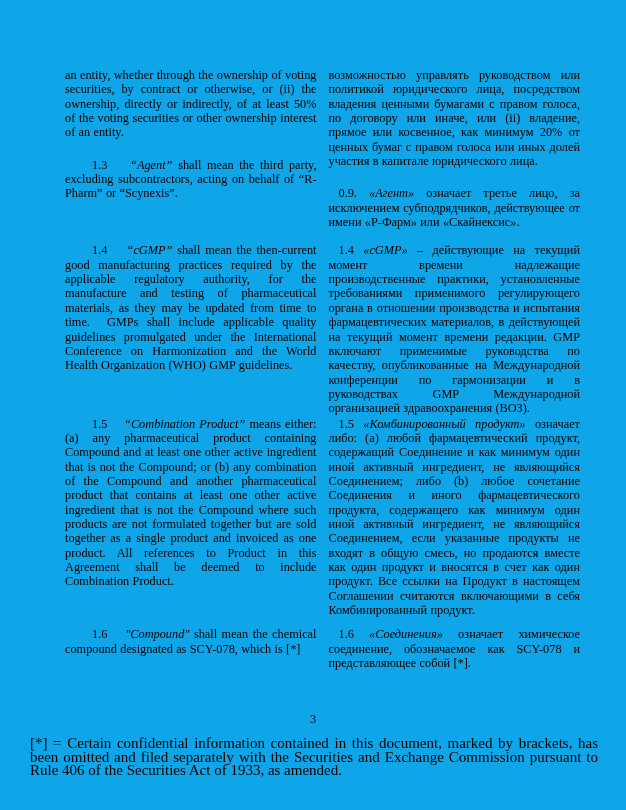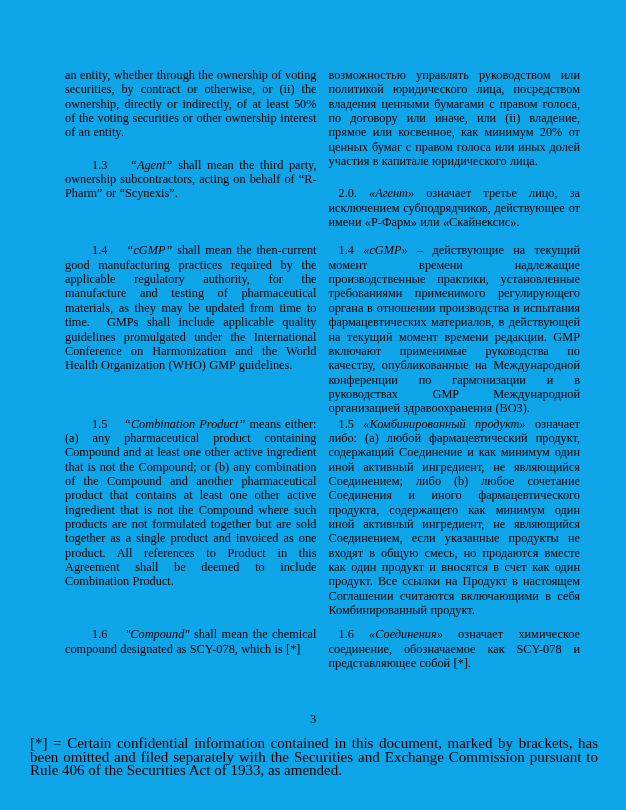--- a/index.html
+++ b/index.html
@@ -57,25 +57,25 @@
   }
 </style>
 </head>
 <body>
 
 <div class="page">
   <main class="columns" id="columns-root">
       <div class="row">
         <div class="cell en">
           <p class=""><span>an entity, whether through the ownership of voting securities, by contract or otherwise, or (ii) the ownership, directly or indirectly, of at least 50% of the voting securities or other ownership interest of an entity.</span></p>
-          <p class="indent"><span>1.3&nbsp;&nbsp;&nbsp; </span><span class="it">“Agent”</span><span> shall mean the third party, ownership subcontractors, acting on behalf of “R-Pharm” or “Scynexis”.</span></p>
+          <p class="indent"><span>1.3&nbsp;&nbsp;&nbsp; </span><span class="it">“Agent”</span><span> shall mean the third party, excluding subcontractors, acting on behalf of “R-Pharm” or “Scynexis”.</span></p>
         </div>
         <div class="cell ru">
           <p class=""><span>возможностью управлять руководством или политикой юридического лица, посредством владения ценными бумагами с правом голоса, по договору или иначе, или (ii) владение, прямое или косвенное, как минимум 20% от ценных бумаг с правом голоса или иных долей участия в капитале юридического лица.</span></p>
-          <p class="indent"><span>2.0. </span><span class="it">«Агент»</span><span> означает третье лицо, за исключением субподрядчиков, действующее от имени «Р-Фарм» или «Скайнексис».</span></p>
+          <p class="indent"><span>0.9. </span><span class="it">«Агент»</span><span> означает третье лицо, за исключением субподрядчиков, действующее от имени «Р-Фарм» или «Скайнексис».</span></p>
         </div>
       </div>
       <div class="row">
         <div class="cell en">
           <p class="indent"><span>1.4&nbsp;&nbsp;&nbsp; </span><span class="it">“cGMP”</span><span> shall mean the then-current good manufacturing practices required by the applicable regulatory authority, for the manufacture and testing of pharmaceutical materials, as they may be updated from time to time.&nbsp; GMPs shall include applicable quality guidelines promulgated under the International Conference on Harmonization and the World Health Organization (WHO) GMP guidelines.</span></p>
         </div>
         <div class="cell ru">
           <p class="indent"><span>1.4 </span><span class="it">«cGMP»</span><span> – действующие на текущий момент времени надлежащие производственные практики, установленные требованиями применимого регулирующего органа в отношении производства и испытания фармацевтических материалов, в действующей на текущий момент времени редакции. GMP включают применимые руководства по качеству, опубликованные на Международной конференции по гармонизации и в руководствах GMP Международной организацией здравоохранения (ВОЗ).</span></p>
         </div>
       </div>

